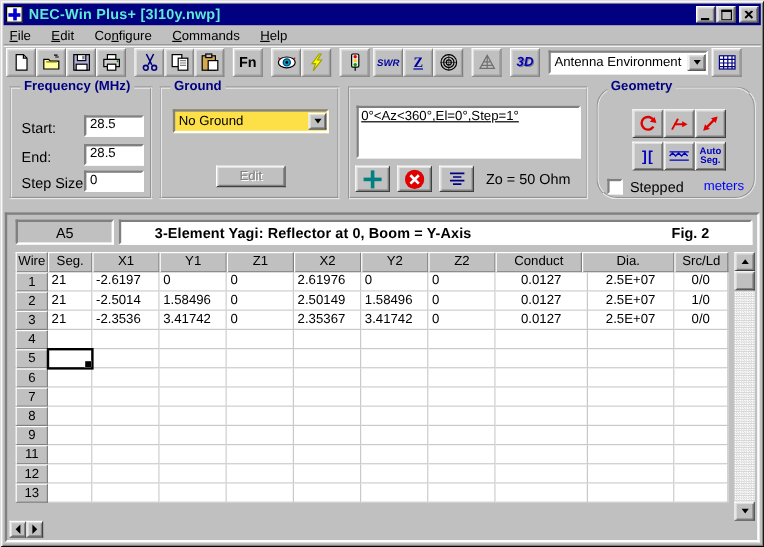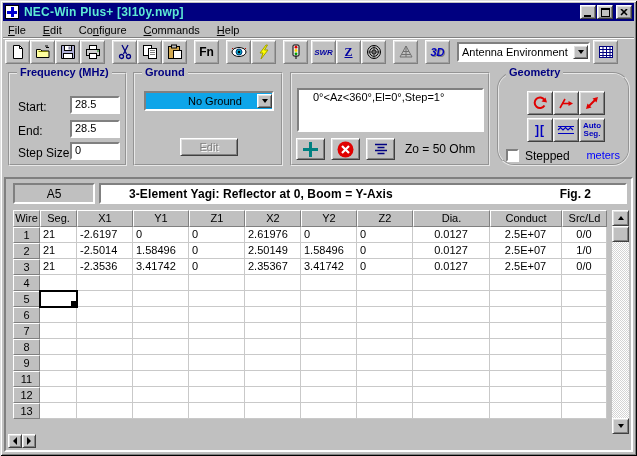--- a/index.html
+++ b/index.html
@@ -53,29 +53,29 @@
   .groupbox { position: absolute; top: 72px; height: 94px; border: 2px groove #e8e8e8; }
   .groupbox > .legend { position: absolute; top: -8px; left: 7px; background: #c0c0c0; padding: 0 3px;
     font-size: 11px; font-weight: bold; color: #000080; white-space: nowrap; }
   .gb-freq { left: 8px; width: 119px; }
   .gb-ground { left: 133px; width: 150px; }
   .gb-rad { left: 290px; width: 200px; }
   .gb-geom { left: 497px; width: 133px; border-radius: 17px; }
   .flabel { position: absolute; font-size: 12px; color: #000; }
   .field { position: absolute; background: #fff; border: 2px solid; border-color: #808080 #fff #fff #808080;
     font-size: 11px; padding-left: 3px; line-height: 13px; }
-  .dropdown { position: absolute; background: #0ea5e9; border: 2px solid; border-color: #808080 #fff #fff #808080;
-    display: flex; align-items: center; padding-left: 39px; }
+  .dropdown { position: absolute; background: #fde047; border: 2px solid; border-color: #808080 #fff #fff #808080;
+    display: flex; align-items: center; }
   .dropdown .dd-value { font-size: 11px; padding-left: 3px; flex: 1; }
   .btn { background: #c0c0c0; border: 1px solid; border-color: #fff #404040 #404040 #fff;
     box-shadow: inset 1px 1px 0 #dfdfdf, inset -1px -1px 0 #808080;
     font-size: 11px; display: flex; align-items: center; justify-content: center; }
   .btn.disabled { color: #808080; text-shadow: 1px 1px 0 #fff; }
   .listbox { position: absolute; background: #fff; border: 2px solid; border-color: #808080 #fff #fff #808080; }
-  .listbox .listitem { font-size: 11px; padding: 1px 14px; white-space: nowrap; }
+  .listbox .listitem { font-size: 11px; padding: 1px 2px; white-space: nowrap; text-decoration: underline; }
   .plus-glyph { position: relative; width: 15px; height: 15px; }
   .plus-glyph::before { content:""; position:absolute; left:6px; top:0; width:3px; height:15px; background:#008080; }
   .plus-glyph::after  { content:""; position:absolute; top:6px; left:0; width:15px; height:3px; background:#008080; }
   .zo-label { position: absolute; font-size: 12px; color: #000; }
   .geom-btn { position: absolute; width: 26px; height: 24px; }
   .brackets-label { font-size: 12px; font-weight: bold; color: #0000c0; letter-spacing: 1px; }
   .autoseg-label { font-size: 8px; font-weight: bold; color: #0000c0; line-height: 8px; text-align: center; }
   .checkbox { position: absolute; width: 13px; height: 13px; background: #fff; border: 2px solid;
     border-color: #808080 #fff #fff #808080; }
   .meters-label { position: absolute; font-size: 11px; color: #0000ff; }
@@ -421,22 +421,22 @@
     <div class="sheet">
       <div class="grid-row hdr" id="hdr-row">
           <div class="cell hd cw-rh">Wire</div>
           <div class="cell hd cw0">Seg.</div>
           <div class="cell hd cw1">X1</div>
           <div class="cell hd cw2">Y1</div>
           <div class="cell hd cw3">Z1</div>
           <div class="cell hd cw4">X2</div>
           <div class="cell hd cw5">Y2</div>
           <div class="cell hd cw6">Z2</div>
+          <div class="cell hd cw8">Conduct</div>
           <div class="cell hd cw7">Dia.</div>
-          <div class="cell hd cw8">Conduct</div>
           <div class="cell hd cw9">Src/Ld</div>
         </div>
       <div id="grid-body">
           <div class="grid-row">
             <div class="cell rowhead cw-rh">1</div>
             <div class="cell cw0">21</div>
             <div class="cell cw1">-2.6197</div>
             <div class="cell cw2">0</div>
             <div class="cell cw3">0</div>
             <div class="cell cw4">2.61976</div>

